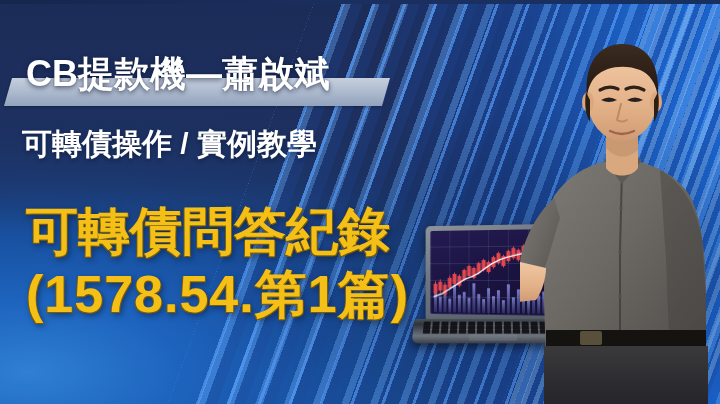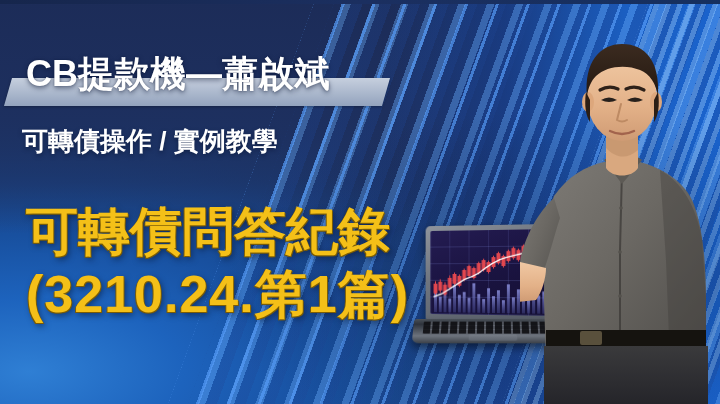--- a/index.html
+++ b/index.html
@@ -107,21 +107,21 @@
     font-size: 36px;
     font-weight: 700;
     color: #ffffff;
     letter-spacing: 0px;
     white-space: nowrap;
     text-shadow: 0 2px 5px rgba(10,20,50,0.55), 0 0 2px rgba(10,20,50,0.4);
   }
   .subtitle {
     position: absolute;
     left: 22px; top: 124px;
-    font-size: 26px;
+    font-size: 30px;
     font-weight: 700;
     color: #ffffff;
     white-space: nowrap;
     text-shadow: 0 2px 4px rgba(8,18,45,0.55);
   }
 
   
   .headline {
     position: absolute;
     left: 26px; top: 200px;
@@ -215,21 +215,21 @@
   <div class="stripes-thin nosel"></div>
   <div class="bg-vignette nosel"></div>
   <div class="bg-topline nosel"></div>
 
   <div class="banner-bar nosel"></div>
   <div class="title-main">CB提款機—蕭啟斌</div>
   <div class="subtitle">可轉債操作 / 實例教學</div>
 
   <div class="headline">
     <div class="headline-line l1">可轉債問答紀錄</div>
-    <div class="headline-line l2">(3210.24.第1篇)</div>
+    <div class="headline-line l2">(1578.54.第1篇)</div>
   </div>
 
   <div class="laptop">
     <div class="laptop-lid">
       <div class="laptop-screen">
         <div class="grid-lines nosel"></div>
         <svg class="chart-svg" viewBox="0 0 130 86" preserveAspectRatio="none">
           <defs>
             <linearGradient id="volGrad" x1="0" y1="0" x2="0" y2="1">
               <stop offset="0%" stop-color="#8e93e0" stop-opacity="0.85"></stop>

